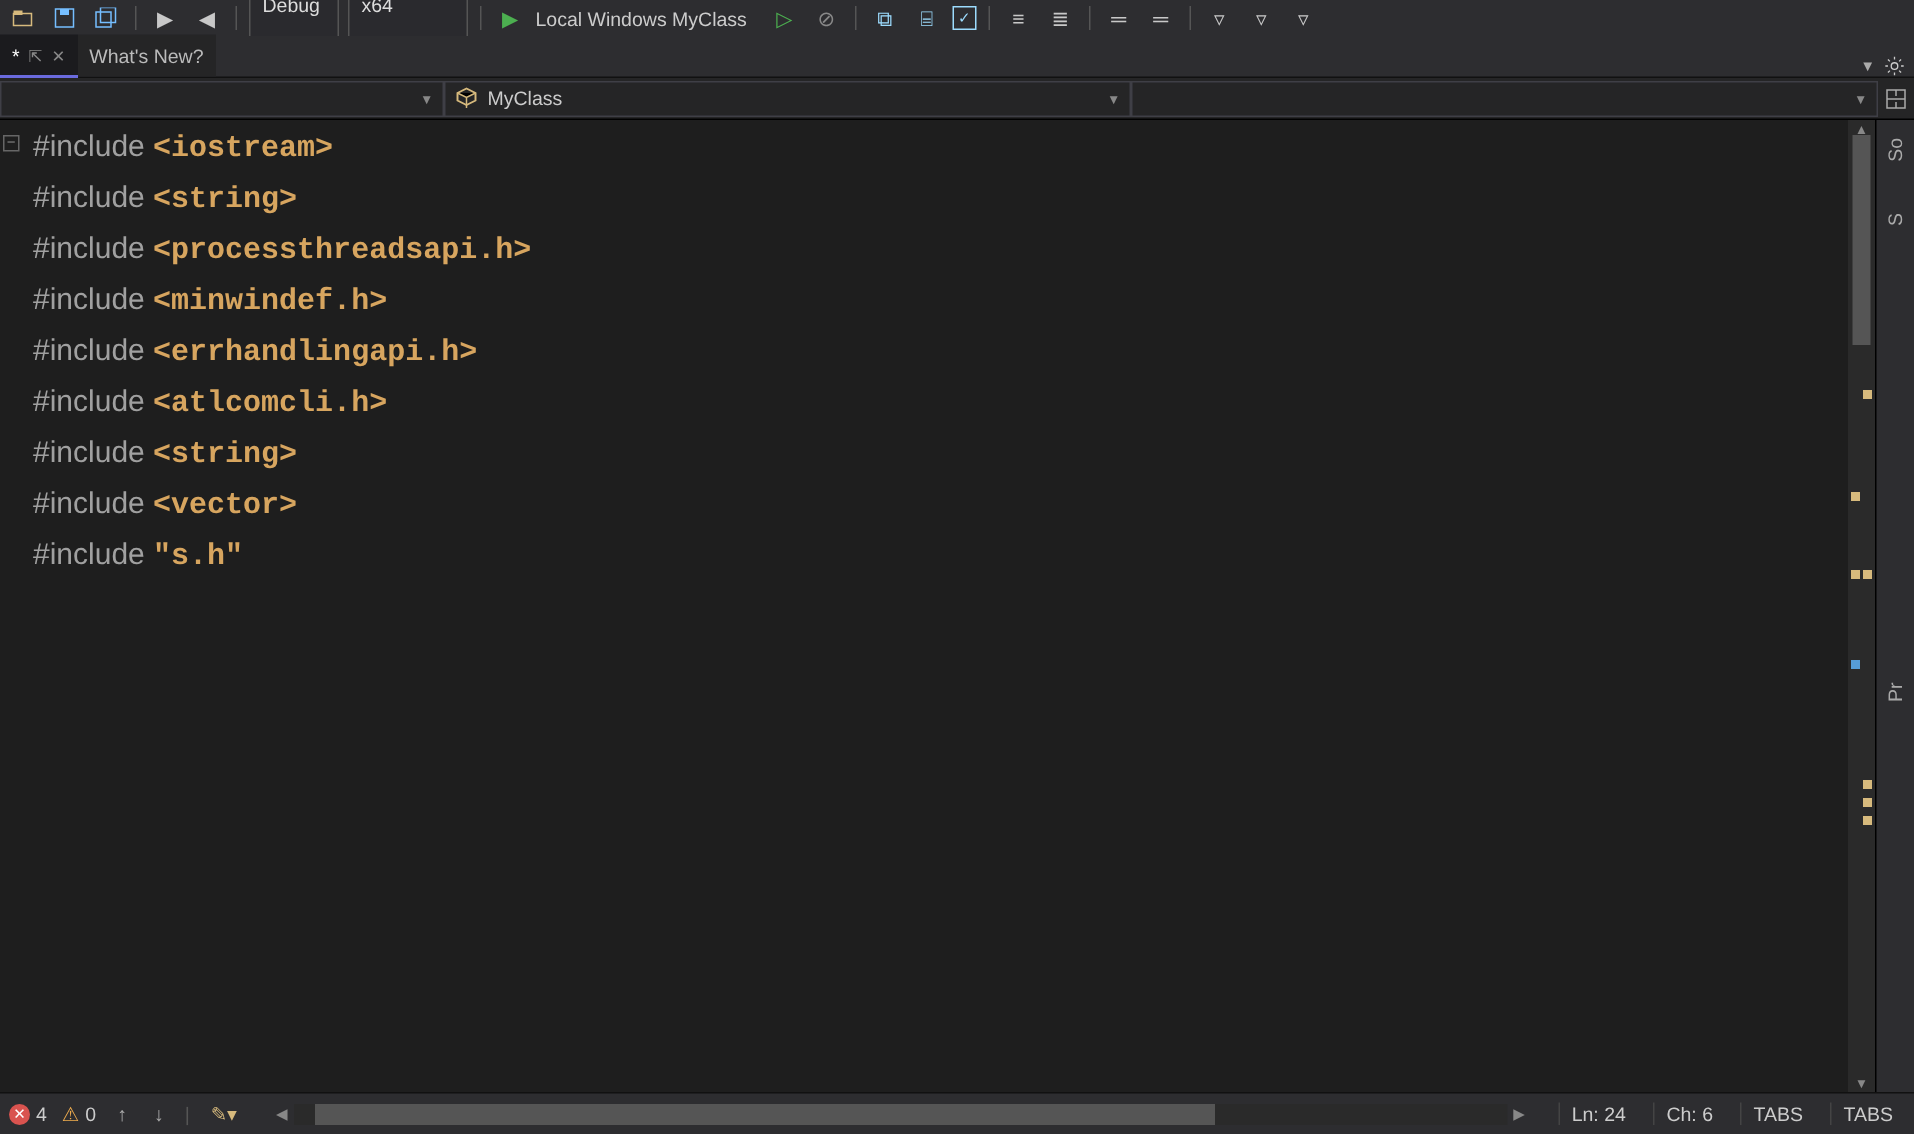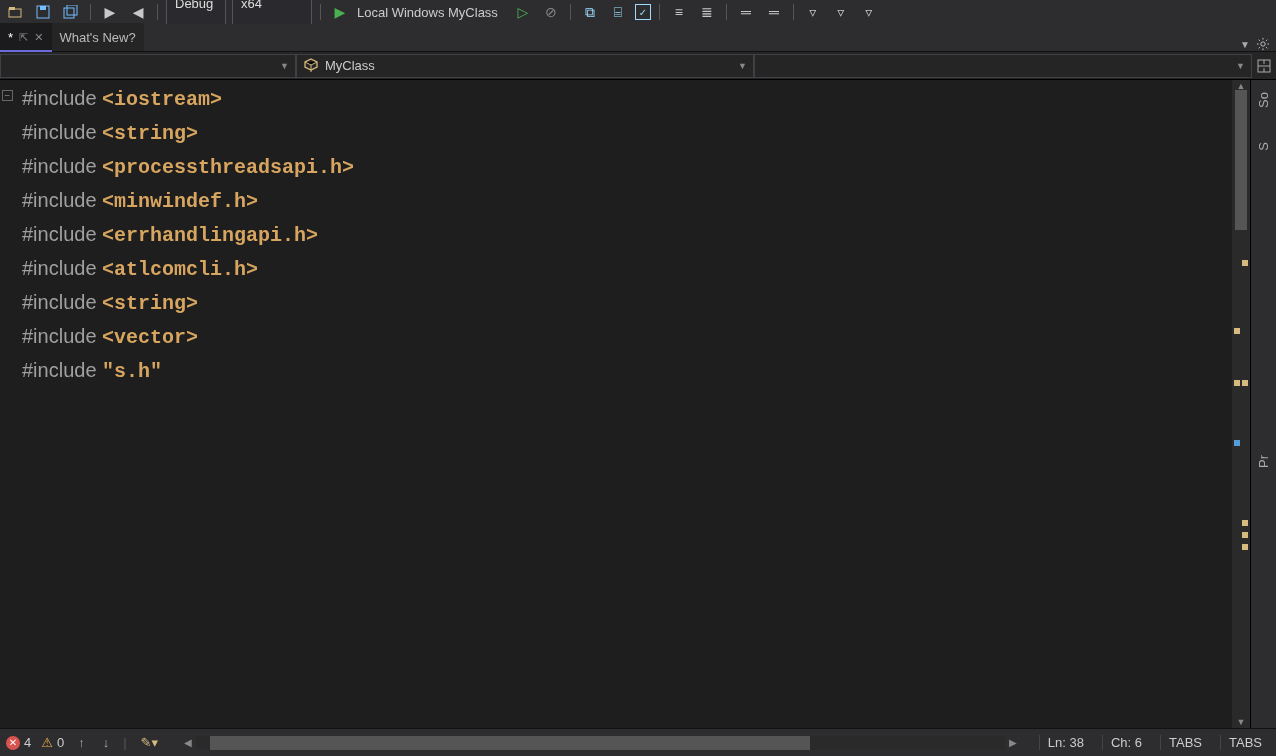--- a/index.html
+++ b/index.html
@@ -226,17 +226,17 @@
   <span class="arrow">↓</span>
   <span style="color:#555">|</span>
   <span class="arrow" style="color:#d7ba7d">✎▾</span>
   <div class="hscroll">
     <span class="arr">◀</span>
     <div class="track">
         <div class="thumb"></div>
       </div>
     <span class="arr">▶</span>
   </div>
-  <span class="cell">Ln: 38</span>
+  <span class="cell">Ln: 24</span>
   <span class="cell">Ch: 6</span>
   <span class="cell">TABS</span>
   <span class="cell">TABS</span>
 </div>
 
 </body></html>

